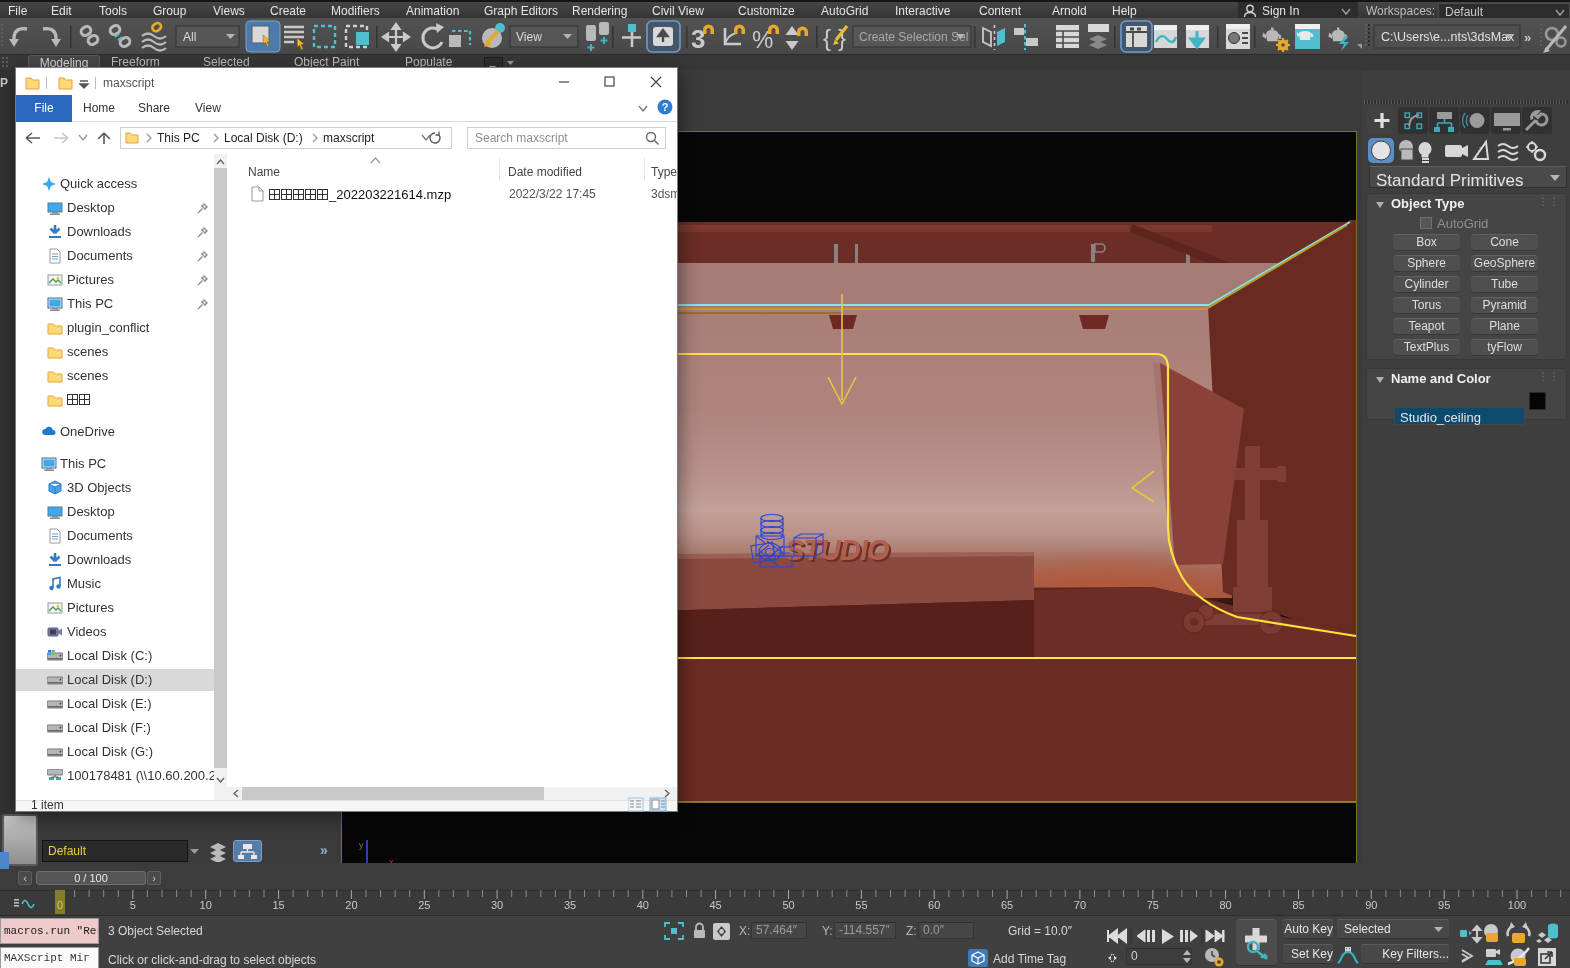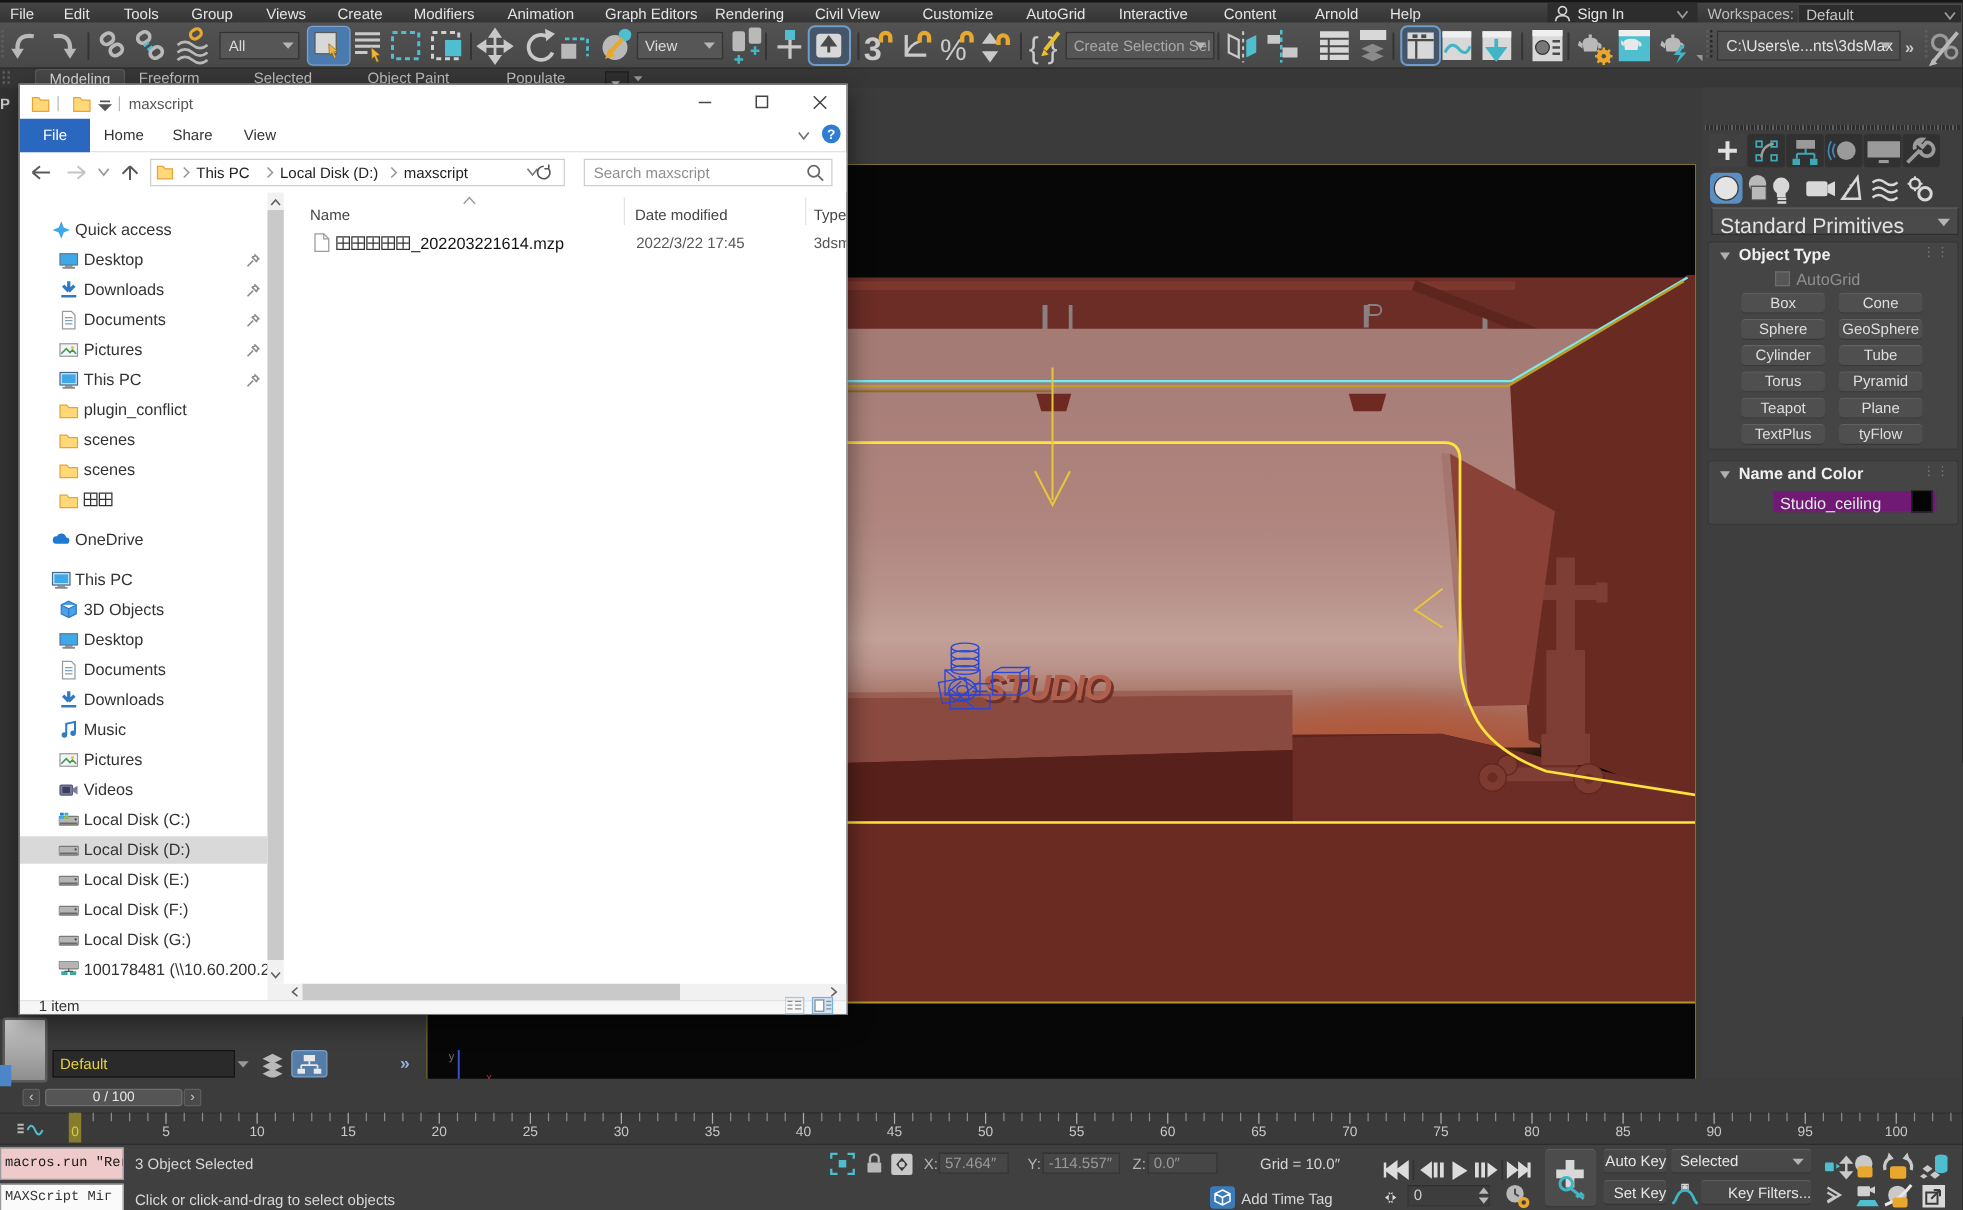--- a/index.html
+++ b/index.html
@@ -526,21 +526,21 @@
       <div class="cbtn" style="left:109px;top:248px">Plane</div>
     <div class="cbtn" style="left:31px;top:269px">TextPlus</div>
       <div class="cbtn" style="left:109px;top:269px">tyFlow</div>
 
     <div class="abs" style="left:4px;top:298px;width:201px;height:52px;background:#454545;border:1px solid #383838;border-radius:3px;box-sizing:border-box;">
       <svg width="12" height="12" style="position:absolute;left:7px;top:5px">
           <path d="M2 3 h8 l-4 6 Z" fill="#b0b0b0"></path>
         </svg>
       <span style="position:absolute;left:24px;top:2px;font-size:13px;font-weight:bold;color:#f0f0f0">Name and Color</span>
       <span style="position:absolute;right:6px;top:2px;font-size:10px;color:#777;letter-spacing:1px">⋮⋮</span>
-      <div class="abs" style="left:27px;top:23px;width:131px;height:18px;background:#701a75;border:1px solid #444;box-sizing:border-box;margin-left:24px;">
+      <div class="abs" style="left:27px;top:38px;width:131px;height:18px;background:#0c4a6e;border:1px solid #444;box-sizing:border-box;">
         <span style="position:absolute;left:5px;top:2px;font-size:13px;color:#e6e6e6">Studio_ceiling</span>
       </div>
       <div class="abs" style="left:162px;top:23px;width:17px;height:18px;background:#050505;border:1px solid #2a2a2a;box-sizing:border-box;"></div>
     </div>
   </div>
 
   <div id="timebar">
     <div class="abs" style="left:18px;top:8px;width:14px;height:14px;background:#4a4a4a;border:1px solid #5e5e5e;border-radius:2px;box-sizing:border-box;color:#ccc;font-size:11px;text-align:center;line-height:12px;">‹</div>
     <div class="abs" style="left:36px;top:8px;width:110px;height:14px;background:#555;border:1px solid #6e6e6e;border-radius:3px;box-sizing:border-box;color:#e8e8e8;font-size:11px;text-align:center;line-height:12px;">0 / 100</div>
     <div class="abs" style="left:147px;top:8px;width:14px;height:14px;background:#4a4a4a;border:1px solid #5e5e5e;border-radius:2px;box-sizing:border-box;color:#ccc;font-size:11px;text-align:center;line-height:12px;">›</div>

